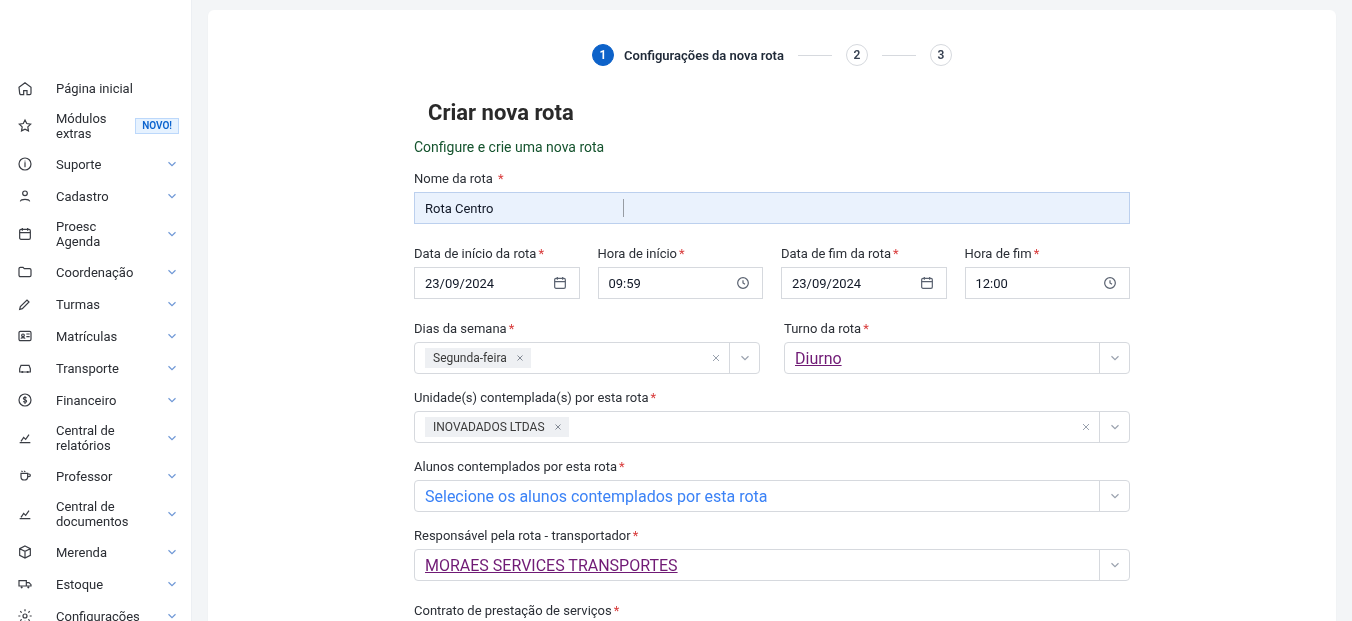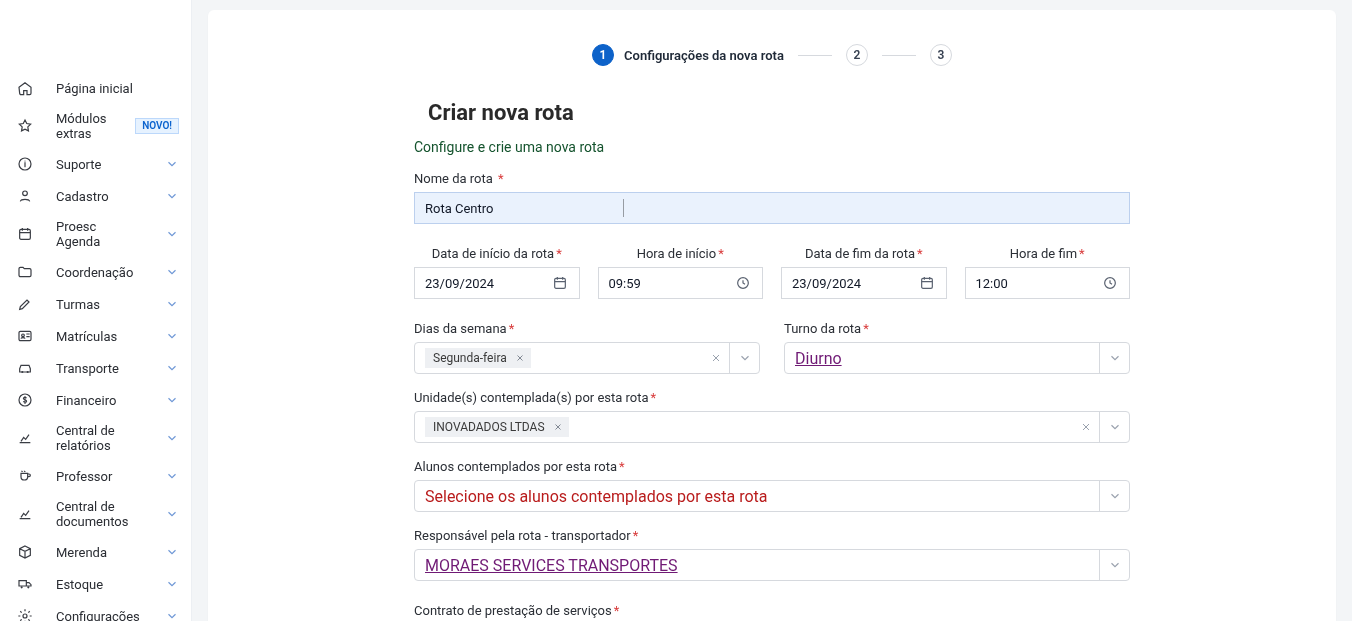--- a/index.html
+++ b/index.html
@@ -185,21 +185,20 @@
   }
   .input .value {
     color: #111827;
   }
 
   .row-4 {
     display: grid;
     grid-template-columns: 1fr 1fr 1fr 1fr;
     gap: 18px;
     margin-top: 22px;
-    text-align: center;
   }
   .row-2 {
     display: grid;
     grid-template-columns: 1fr 1fr;
     gap: 24px;
     margin-top: 22px;
   }
   .row-1 {
     display: grid;
     grid-template-columns: 1fr;
@@ -254,21 +253,21 @@
     color: #6b7280;
     cursor: pointer;
     font-size: 12px;
   }
   .chips-wrap {
     display: flex;
     align-items: center;
     flex: 1 1 auto;
     min-height: 26px;
   }
-  .select .ph { color: #b91c1c; }
+  .select .ph { color: #3b82f6; }
   .select .value { color: #701a75; text-decoration: underline; }
 
   
   .text-caret {
     width: 1px;
     height: 18px;
     background: #1b1b1b;
     margin-left: 130px;
     align-self: center;
     opacity: 0.4;

